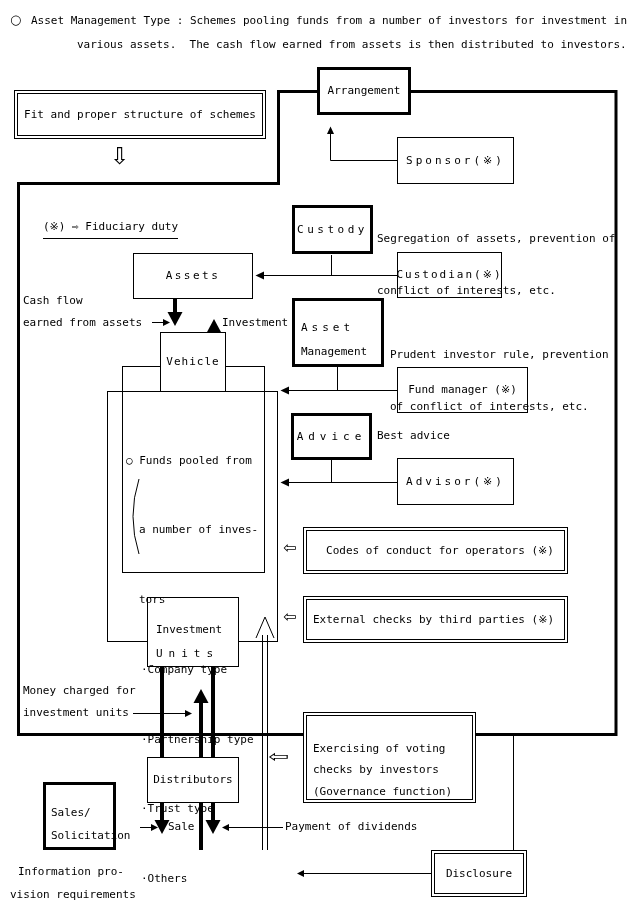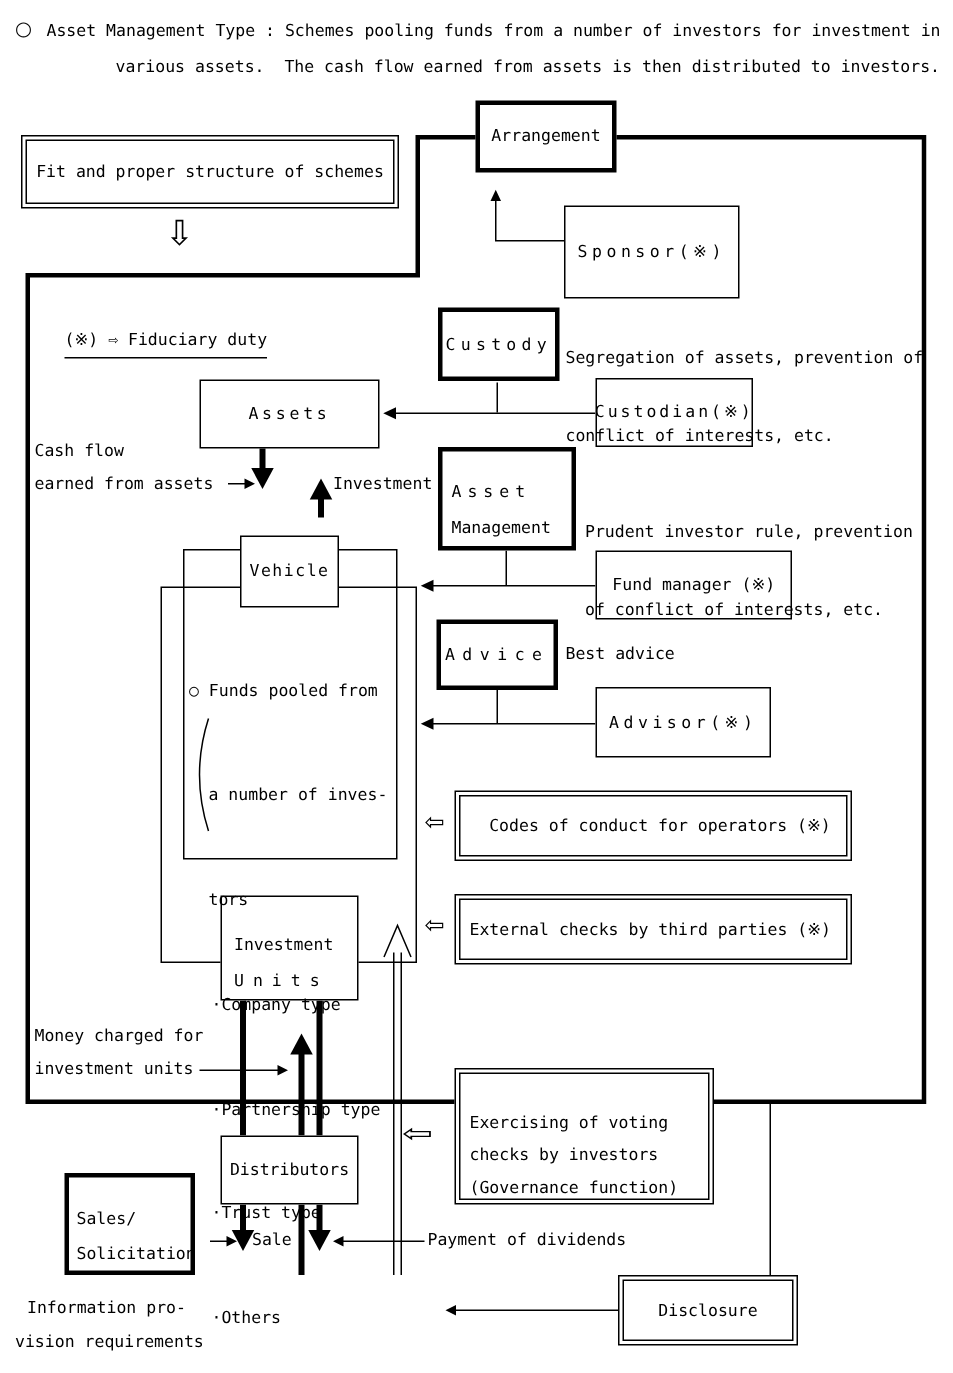--- a/index.html
+++ b/index.html
@@ -87,21 +87,21 @@
   <div class="box dbl" style="left:14px;top:90px;width:252px;height:49px">
     <span>Fit and proper structure of schemes</span>
   </div>
   <span class="glyph" style="left:110px;top:145px;font-size:23px">⇩</span>
 
   <span class="t u" style="left:43px;top:220px">(※) ⇨ Fiduciary duty</span>
 
   <div class="box b3" style="left:317px;top:67px;width:94px;height:48px">
     <span>Arrangement</span>
   </div>
-  <div class="box" style="left:376px;top:137px;width:117px;height:62px;letter-spacing:3px">
+  <div class="box" style="left:397px;top:137px;width:117px;height:47px;letter-spacing:3px">
     <span>Sponsor(※)</span>
   </div>
 
   <div class="box b3" style="left:292px;top:205px;width:81px;height:49px;letter-spacing:3.5px">
     <span>Custody</span>
   </div>
   <div class="t lh24" style="left:377px;top:199px">
     <span>Segregation of assets, prevention of</span>
     <span>conflict of interests, etc.</span>
   </div>
@@ -121,21 +121,21 @@
     <span style="line-height:24px">Management</span>
   </div>
   <div class="t lh24" style="left:390px;top:315px">
     <span>Prudent investor rule, prevention</span>
     <span>of conflict of interests, etc.</span>
   </div>
   <div class="box" style="left:397px;top:367px;width:131px;height:46px">
     <span>Fund manager (※)</span>
   </div>
 
-  <div class="box" style="left:160px;top:357px;width:66px;height:48px;letter-spacing:1px">
+  <div class="box" style="left:160px;top:332px;width:66px;height:60px;letter-spacing:1px">
     <span>Vehicle</span>
   </div>
   <div class="pool">
     <span>○ Funds pooled from</span>
     <span class="i1">a number of inves-</span>
     <span class="i1">tors</span>
     <span class="i2">·Company type</span>
     <span class="i2">·Partnership type</span>
     <span class="i2">·Trust type</span>
     <span class="i2">·Others</span>
@@ -168,26 +168,26 @@
   <span class="glyph" style="left:268px;top:748px;font-size:17px;transform:scaleX(1.45);transform-origin:left top">⇦</span>
   <div class="box dbl col" style="left:303px;top:712px;width:173px;height:91px;padding:14px 0 0 9px">
     <span style="line-height:21.5px">Exercising of voting</span>
     <span style="line-height:21.5px">checks by investors</span>
     <span style="line-height:21.5px">(Governance function)</span>
   </div>
 
   <div class="box" style="left:147px;top:757px;width:92px;height:46px">
     <span>Distributors</span>
   </div>
-  <div class="box b3 col" style="left:43px;top:782px;width:87px;height:68px;padding:19px 0 0 5px">
+  <div class="box b3 col" style="left:43px;top:782px;width:73px;height:68px;padding:19px 0 0 5px">
     <span style="line-height:23px">Sales/</span>
     <span style="line-height:23px">Solicitation</span>
   </div>
   <span class="t" style="left:168px;top:820px">Sale</span>
   <span class="t" style="left:285px;top:820px">Payment of dividends</span>
 
-  <div class="box dbl" style="left:412px;top:850px;width:120px;height:47px">
+  <div class="box dbl" style="left:431px;top:850px;width:96px;height:47px">
     <span>Disclosure</span>
   </div>
   <span class="t" style="left:18px;top:865px">Information pro-</span>
   <span class="t" style="left:10px;top:888px">vision requirements</span>
 
 </div>
 
 </body></html>

